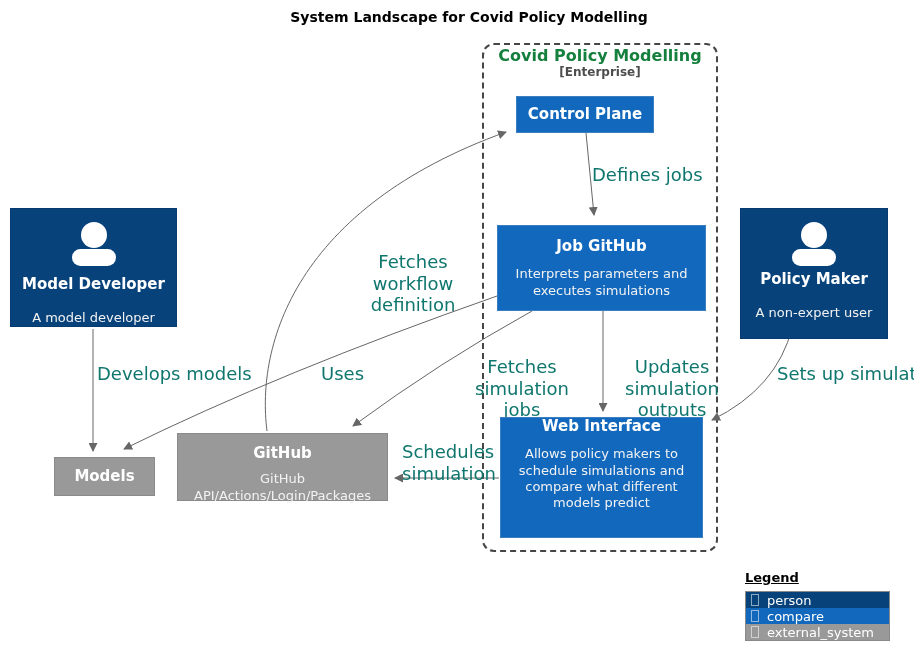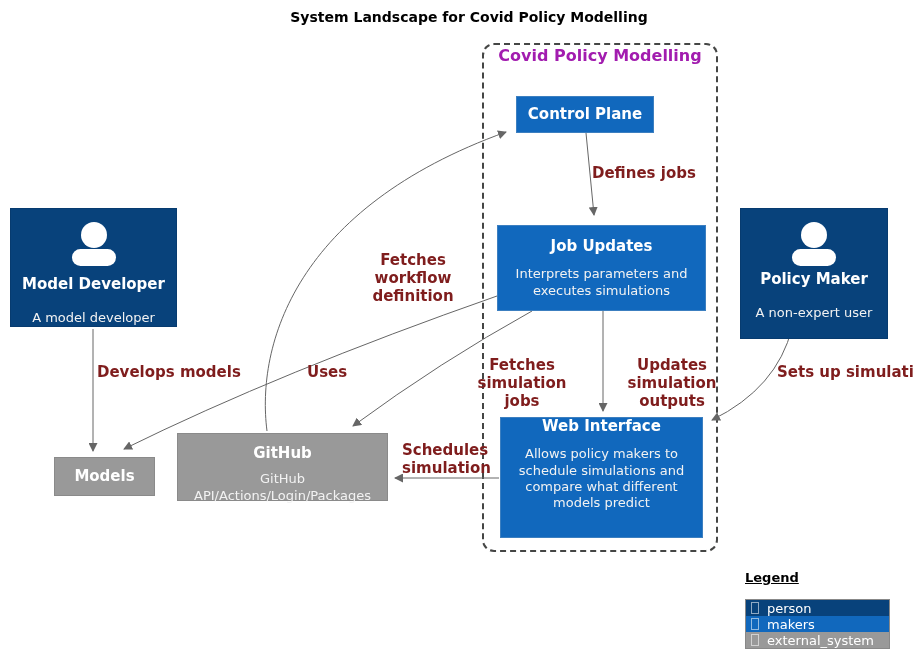--- a/index.html
+++ b/index.html
@@ -12,21 +12,21 @@
   .diagram-title{
     left:0;right:0;top:9px;text-align:center;
     font-size:14px;font-weight:bold;color:#000000;padding-left:24px;
   }
   
   .boundary{
     left:482px;top:43px;width:236px;height:509px;
     border:2px dashed #454645;border-radius:12px;box-sizing:border-box;
   }
   .boundary-label{left:482px;top:47px;width:236px;text-align:center;}
-  .boundary-name{font-size:16px;font-weight:bold;color:#a21caf;line-height:1.1;}
+  .boundary-name{font-size:16px;font-weight:bold;color:#15803d;line-height:1.1;}
   .boundary-type{font-size:12px;font-weight:bold;color:#4d4d4d;}
   
   .node{
     box-sizing:border-box;border-radius:0;color:#ffffff;text-align:center;
     display:flex;flex-direction:column;align-items:center;
   }
   .node.person{border:1px solid #073b6f;}
   .node.system{border:1px solid #3c7fc0;}
   .node.external{border:1px solid #8a8a8a;}
   .node-title{font-size:15px;font-weight:bold;line-height:1.15;}
@@ -35,47 +35,48 @@
   
   .person-icon{margin-top:13px;height:44px;width:46px;position:relative;}
   .person-icon .head{
     position:absolute;left:10px;top:0;width:26px;height:26px;border-radius:50%;background:#ffffff;
   }
   .person-icon .torso{
     position:absolute;left:1px;top:27px;width:44px;height:17px;border-radius:9px;background:#ffffff;
   }
   
   .edge-label{
-    font-size:15px;font-weight:bold;color:#7f1d1d;line-height:1.2;
+    font-size:18px;font-weight:normal;color:#0f766e;line-height:1.2;
     white-space:nowrap;
   }
   .edge-label.multi{white-space:pre-line;text-align:center;}
   
   .legend{left:745px;top:570px;width:146px;}
   .legend-title{
-    font-size:13px;font-weight:bold;color:#000000;text-decoration:underline;margin-bottom:14px;
+    font-size:13px;font-weight:bold;color:#000000;text-decoration:underline;margin-bottom:6px;
   }
   .legend-table{border:1px solid #888888;width:145px;box-sizing:border-box;}
   .legend-row{
     height:16px;display:flex;align-items:center;color:#ffffff;font-size:13px;padding-left:3px;
   }
   .legend-glyph{
     display:inline-block;width:6px;height:10px;border:1px solid rgba(255,255,255,0.55);
     margin-right:8px;margin-left:2px;flex:0 0 auto;
   }
   svg.edges{left:0;top:0;pointer-events:none;}
 </style>
 </head>
 <body>
 
 <div class="abs diagram-title">System Landscape for Covid Policy Modelling</div>
 
 <div class="abs boundary"></div>
 <div class="abs boundary-label">
   <div class="boundary-name">Covid Policy Modelling</div>
+  <div class="boundary-type">[Enterprise]</div>
 </div>
 
 <svg class="abs edges" width="914" height="662" viewBox="0 0 914 662">
   <defs>
     <marker id="arrow" markerWidth="10" markerHeight="9" refX="8" refY="4.5" orient="auto" markerUnits="userSpaceOnUse">
       <path d="M0,0 L9,4.5 L0,9 z" fill="#666666"></path>
     </marker>
   </defs>
   <g stroke="#666666" stroke-width="1" fill="none">
     <path d="M 93 329 L 93 451" marker-end="url(#arrow)"></path>
@@ -83,21 +84,21 @@
     <path d="M 586 133 L 594 215" marker-end="url(#arrow)"></path>
     <path d="M 497 296 Q 280 372 124 449" marker-end="url(#arrow)"></path>
     <path d="M 532 311 Q 440 362 353 426" marker-end="url(#arrow)"></path>
     <path d="M 603 311 L 603 411" marker-end="url(#arrow)"></path>
     <path d="M 792 328 Q 777 388 712 420" marker-end="url(#arrow)"></path>
     <path d="M 499 478 L 395 478" marker-end="url(#arrow)"></path>
   </g>
 </svg>
 
 <div class="abs edge-label" style="left:97px;top:363px;">Develops models</div>
-<div class="abs edge-label" style="left:307px;top:363px;">Uses</div>
+<div class="abs edge-label" style="left:321px;top:363px;">Uses</div>
 <div class="abs edge-label multi" style="left:346px;top:251px;width:134px;">Fetches workflow
 definition</div>
 <div class="abs edge-label" style="left:592px;top:164px;">Defines jobs</div>
 <div class="abs edge-label multi" style="left:453px;top:356px;width:138px;">Fetches simulation
 jobs</div>
 <div class="abs edge-label multi" style="left:602px;top:356px;width:140px;">Updates simulation
 outputs</div>
 <div class="abs edge-label" style="left:777px;top:363px;">Sets up simulation</div>
 <div class="abs edge-label multi" style="left:402px;top:441px;width:80px;">Schedules
 simulation</div>
@@ -118,21 +119,21 @@
   </div>
   <div class="node-title" style="margin-top:5px;">Policy Maker</div>
   <div class="node-desc" style="margin-top:17px;">A non-expert user</div>
 </div>
 
 <div class="abs node system center-title" style="left: 516px; top: 96px; width: 138px; height: 37px; background-color: rgb(17, 104, 189);">
   <div class="node-title">Control Plane</div>
 </div>
 
 <div class="abs node system" style="left: 497px; top: 225px; width: 209px; height: 86px; background-color: rgb(17, 104, 189);">
-  <div class="node-title" style="margin-top:12px;">Job Updates</div>
+  <div class="node-title" style="margin-top:12px;">Job GitHub</div>
   <div class="node-desc" style="margin-top:11px;">Interprets parameters and
 executes simulations</div>
 </div>
 
 <div class="abs node system" style="left: 500px; top: 417px; width: 203px; height: 121px; background-color: rgb(17, 104, 189);">
   <div class="node-title" style="">Web Interface</div>
   <div class="node-desc" style="margin-top:11px;">Allows policy makers to
 schedule simulations and
 compare what different
 models predict</div>
@@ -150,20 +151,20 @@
 
 <div class="abs legend">
   <div class="legend-title">Legend</div>
   <div class="legend-table">
     <div class="legend-row" style="background-color: rgb(8, 66, 123);">
       <span class="legend-glyph"></span>
       <span>person</span>
     </div>
     <div class="legend-row" style="background-color: rgb(17, 104, 189);">
       <span class="legend-glyph"></span>
-      <span>makers</span>
+      <span>compare</span>
     </div>
     <div class="legend-row" style="background-color: rgb(153, 153, 153);">
       <span class="legend-glyph"></span>
       <span>external_system</span>
     </div>
   </div>
 </div>
 
 </body></html>

